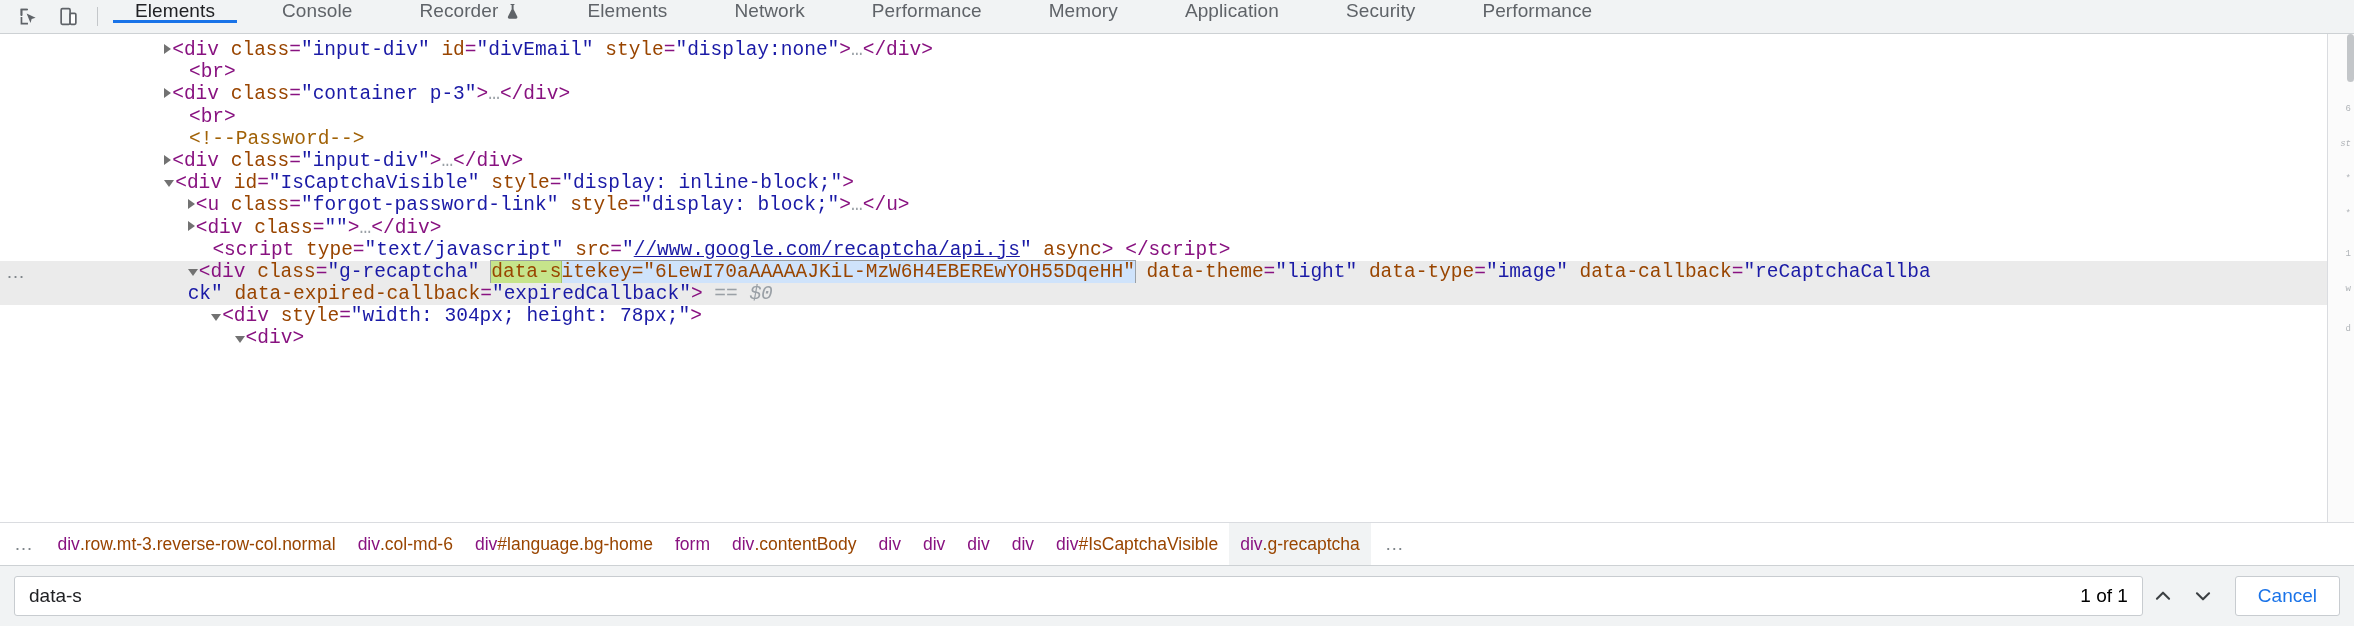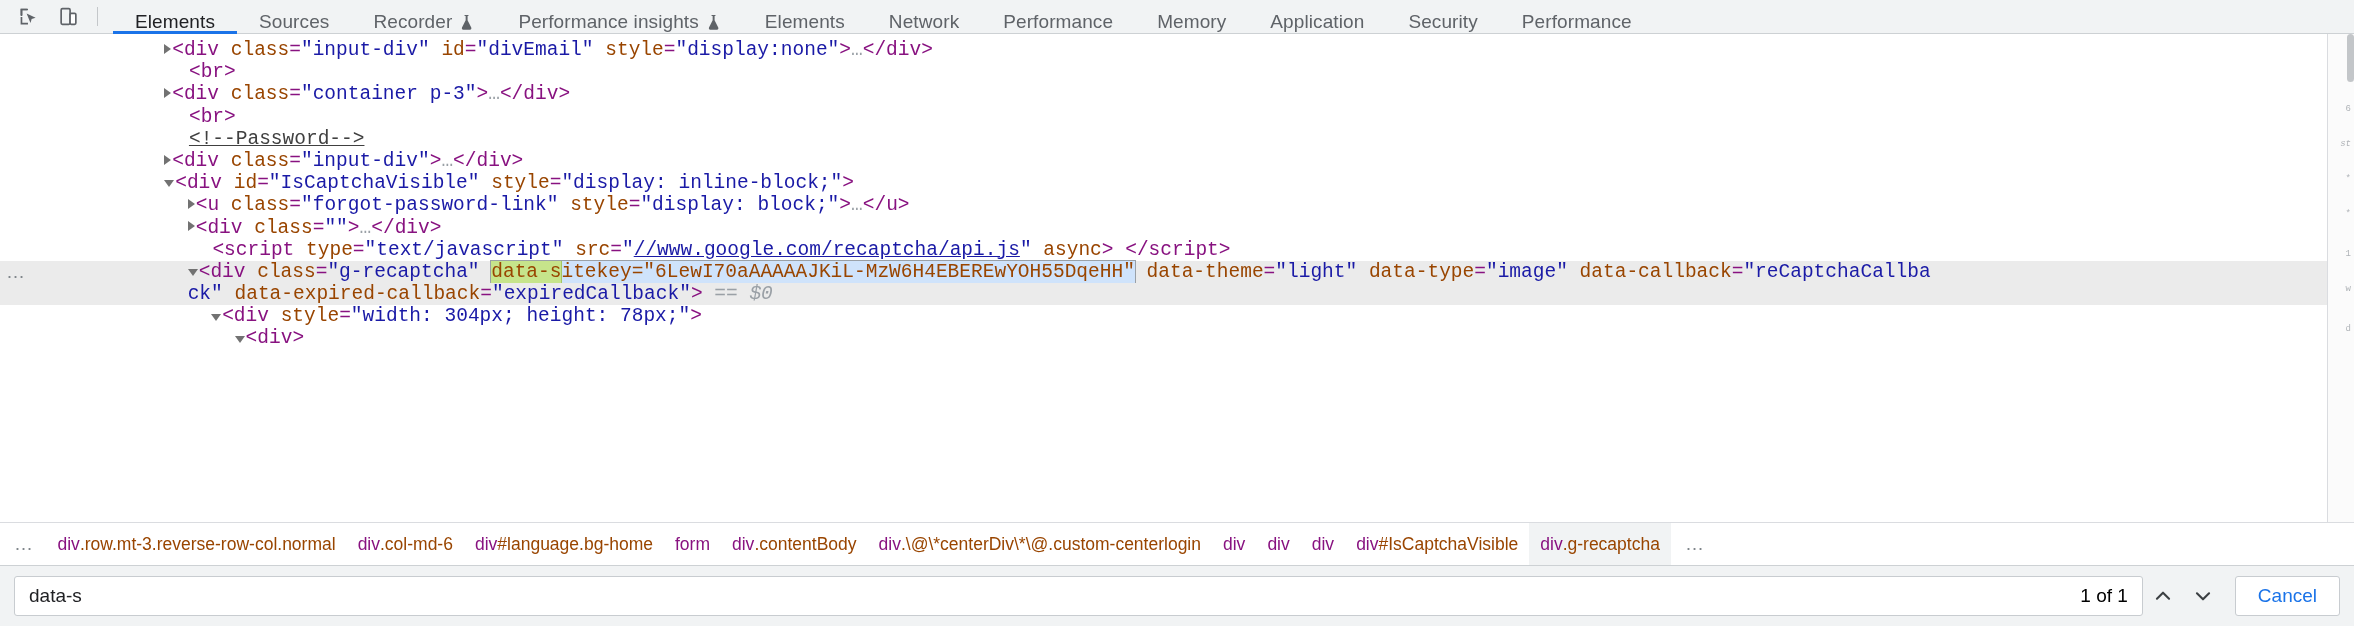--- a/index.html
+++ b/index.html
@@ -33,22 +33,23 @@
     cursor: pointer;
   }
   .tb-icon-btn:first-child { margin-left: 8px; }
   .tb-sep {
     width: 1px; background: #c4c7ca;
     margin: 7px 9px 7px 9px;
     align-self: stretch;
     height: 19px; margin-top: 7px;
   }
   .tabs {
-    display: flex; align-items: flex-end;
+    display: flex; align-items: flex-start;
     margin-left: 6px;
+    gap: 23px;
   }
   .tab {
     display: flex; align-items: center; gap: 7px;
     padding: 0 22px;
     font-size: 19px;
     color: #5f6368;
     letter-spacing: 0.1px;
     cursor: pointer;
     position: relative;
     white-space: nowrap;
@@ -115,21 +116,21 @@
   .tri.open {
     border-top: 7px solid #727272;
     border-left: 5px solid transparent;
     border-right: 5px solid transparent;
     top: 1px;
   }
   .tag   { color: #881280; }
   .attrn { color: #994500; }
   .attrv { color: #1a1aa6; }
   .punct { color: #881280; }
-  .cmt   { color: #404040; text-decoration: underline; }
+  .cmt   { color: #a16207; }
   .txt   { color: #202124; }
   .lnk   { color: #1a1aa6; text-decoration: underline; cursor: pointer; }
   .dollar{ color: #9aa0a6; font-style: italic; }
   .ell   { color: #9aa0a6; }
   .hl-active { background: #c6e48b; outline: 1px solid #a5c663; }
   .hl-sel { background: #cfe3fb; }
   .attr-box {
     outline: 1px solid #9aa0a6;
     background: #ffffff;
   }
@@ -251,32 +252,24 @@
         <rect x="11.5" y="7" width="5.5" height="10.5" rx="1.2" fill="#fff" stroke="#5f6368" stroke-width="1.6"></rect>
       </svg>
     </div>
     <div class="tb-sep"></div>
 
     <div class="tabs">
       <div class="tab active">
         <span>Elements</span>
       </div>
       <div class="tab">
-        <span>Sources</span>
+        <span>Console</span>
       </div>
       <div class="tab">
         <span>Recorder</span>
-        <span class="flask">
-          <svg width="15" height="17" viewBox="0 0 12 14">
-            <path d="M4.4 0.8 h3.2 v0.9 h-0.7 v3.5 l3.0 6.0 c0.4 0.9 -0.1 1.7 -1.0 1.7 h-5.6 c-0.9 0 -1.4 -0.8 -1.0 -1.7 l3.0 -6.0 v-3.5 h-0.9 z" fill="#5f6368"></path>
-          </svg>
-        </span>
-      </div>
-      <div class="tab">
-        <span>Performance insights</span>
         <span class="flask">
           <svg width="15" height="17" viewBox="0 0 12 14">
             <path d="M4.4 0.8 h3.2 v0.9 h-0.7 v3.5 l3.0 6.0 c0.4 0.9 -0.1 1.7 -1.0 1.7 h-5.6 c-0.9 0 -1.4 -0.8 -1.0 -1.7 l3.0 -6.0 v-3.5 h-0.9 z" fill="#5f6368"></path>
           </svg>
         </span>
       </div>
       <div class="tab">
         <span>Elements</span>
       </div>
       <div class="tab">
@@ -330,21 +323,20 @@
       </div>
       <div class="crumb">
         <span class="cb-tag">form</span>
       </div>
       <div class="crumb">
         <span class="cb-tag">div</span>
         <span>.contentBody</span>
       </div>
       <div class="crumb">
         <span class="cb-tag">div</span>
-        <span>.\@\*centerDiv\*\@.custom-centerlogin</span>
       </div>
       <div class="crumb">
         <span class="cb-tag">div</span>
       </div>
       <div class="crumb">
         <span class="cb-tag">div</span>
       </div>
       <div class="crumb">
         <span class="cb-tag">div</span>
       </div>

